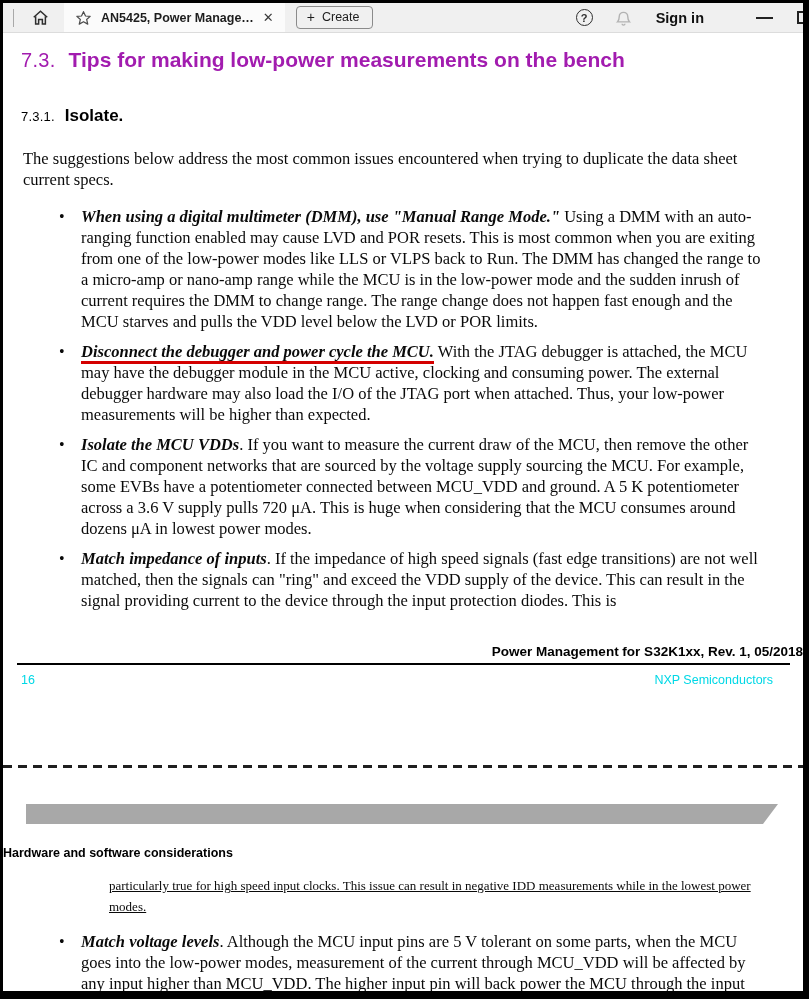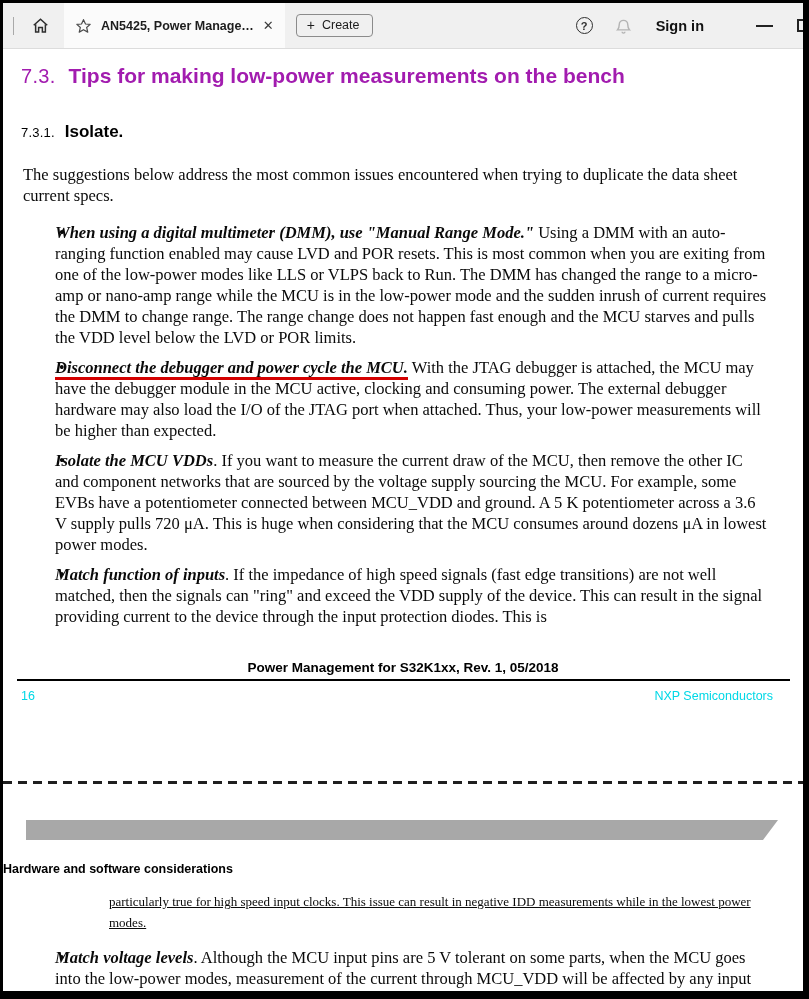--- a/index.html
+++ b/index.html
@@ -11,21 +11,21 @@
     width: 809px; height: 999px;
     border-style: solid; border-color: #000;
     border-width: 3px 6px 8px 3px;
     background: #ffffff;
     overflow: hidden;
   }
 
   
   .topbar {
     display: flex; align-items: center;
-    height: 46px; background: #f0f0f0;
+    height: 30px; background: #f0f0f0;
     border-bottom: 1px solid #dcdcdc;
     padding-left: 10px;
     font-family: "Liberation Sans", sans-serif;
   }
   .tb-divider { width: 1px; height: 18px; background: #a9a9a9; margin-right: 9px; }
   .home-btn { display: flex; align-items: center; padding: 0 8px; height: 100%; cursor: pointer; }
   .tab {
     display: flex; align-items: center; gap: 9px;
     height: 100%; padding: 0 11px; margin-left: 6px;
     background: #fbfbfb;
@@ -73,36 +73,36 @@
   .para {
     margin: 22px 28px 0 20px;
     font-size: 16.5px; line-height: 21px; color: #0a0a0a;
     max-width: 757px;
   }
 
   ul.tips { list-style: none; margin-top: 16px; }
   ul.tips li {
     position: relative;
     margin: 0 0 9px 0;
-    padding-left: 52px; padding-right: 36px;
+    padding-left: 78px; padding-right: 36px;
     font-size: 16.5px; line-height: 21px; color: #0a0a0a;
   }
   ul.tips li::before {
     content: "\2022";
     position: absolute; left: 56px; top: 0;
     font-size: 16px;
   }
   .lead { font-weight: bold; font-style: italic; }
   .lead.red-underline {
     border-bottom: 3px solid #d40000;
     padding-bottom: 0px;
   }
 
   .pg-footer-title {
-    margin: 33px 0 0 0; text-align: center;
+    margin: 33px 0 0 0; text-align: right;
     font-family: "Liberation Sans", sans-serif;
     font-size: 13.5px; font-weight: bold; color: #000;
   }
   .pg-footer-rule { height: 2px; background: #000; margin: 4px 13px 0 14px; }
   .pg-footer-row {
     display: flex; justify-content: space-between;
     margin: 8px 30px 0 18px;
     font-family: "Liberation Sans", sans-serif;
     font-size: 12.5px; color: #00d8e6;
   }
@@ -196,21 +196,21 @@
       <li>
         <span class="lead">When using a digital multimeter (DMM), use "Manual Range Mode."</span><span> Using a DMM with an auto-ranging function enabled may cause LVD and POR resets. This is most common when you are exiting from one of the low-power modes like LLS or VLPS back to Run. The DMM has changed the range to a micro-amp or nano-amp range while the MCU is in the low-power mode and the sudden inrush of current requires the DMM to change range. The range change does not happen fast enough and the MCU starves and pulls the VDD level below the LVD or POR limits.</span>
       </li>
       <li>
         <span class="lead red-underline">Disconnect the debugger and power cycle the MCU.</span><span> With the JTAG debugger is attached, the MCU may have the debugger module in the MCU active, clocking and consuming power. The external debugger hardware may also load the I/O of the JTAG port when attached. Thus, your low-power measurements will be higher than expected.</span>
       </li>
       <li>
         <span class="lead">Isolate the MCU VDDs</span><span>. If you want to measure the current draw of the MCU, then remove the other IC and component networks that are sourced by the voltage supply sourcing the MCU. For example, some EVBs have a potentiometer connected between MCU_VDD and ground. A 5 K potentiometer across a 3.6 V supply pulls 720 μA. This is huge when considering that the MCU consumes around dozens μA in lowest power modes.</span>
       </li>
       <li>
-        <span class="lead">Match function of inputs</span><span>. If the impedance of high speed signals (fast edge transitions) are not well matched, then the signals can "ring" and exceed the VDD supply of the device. This can result in the signal providing current to the device through the input protection diodes. This is</span>
+        <span class="lead">Match impedance of inputs</span><span>. If the impedance of high speed signals (fast edge transitions) are not well matched, then the signals can "ring" and exceed the VDD supply of the device. This can result in the signal providing current to the device through the input protection diodes. This is</span>
       </li>
     </ul>
 
     <div class="pg-footer-title">Power Management for S32K1xx, Rev. 1, 05/2018</div>
     <div class="pg-footer-rule"></div>
     <div class="pg-footer-row">
       <span>16</span>
       <span>NXP Semiconductors</span>
     </div>
 

